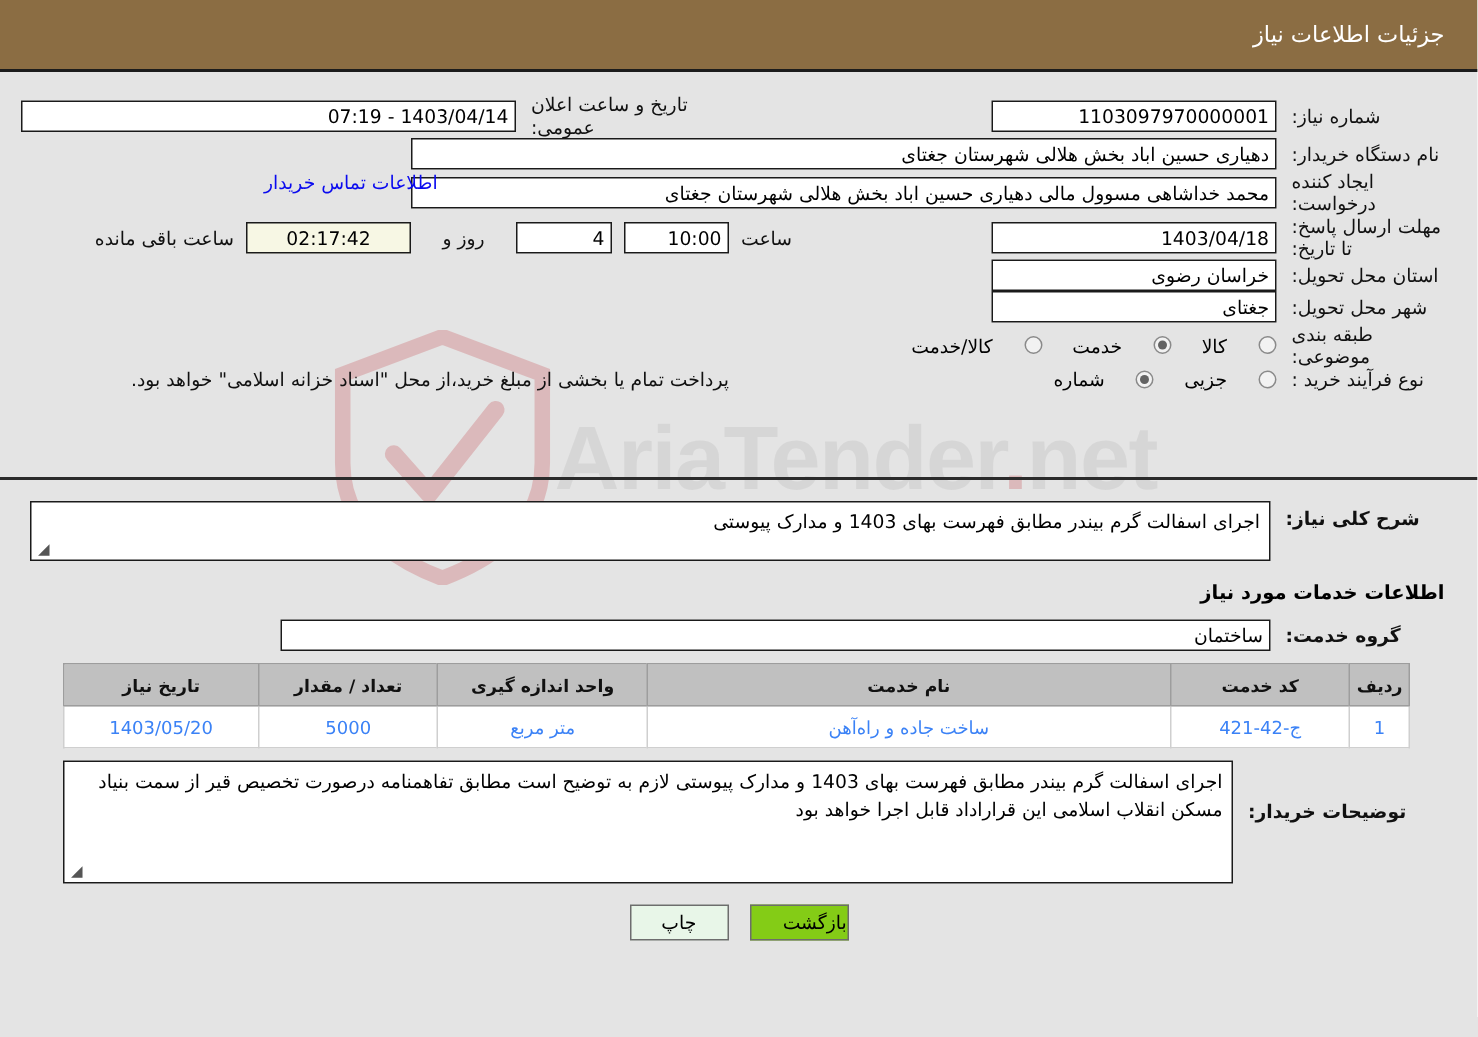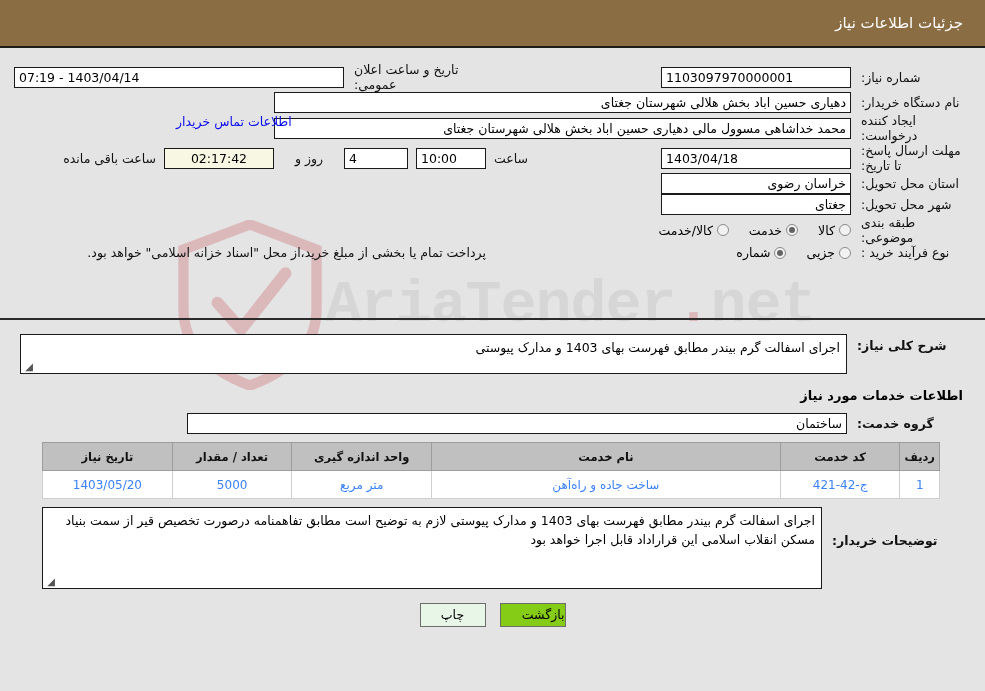--- a/index.html
+++ b/index.html
@@ -40,21 +40,21 @@
     opacity: 0.30;
   }
   .wm-shield {
     width: 150px;
     height: 170px;
     position: relative;
     margin-left: 6px;
   }
   .wm-shield svg { width: 100%; height: 100%; display: block; }
   .wm-text {
-    font-family: Liberation Mono, monospace;
+    font-family: Liberation Sans, sans-serif;
     font-size: 60px;
     font-weight: bold;
     color: #b9b9b9;
     letter-spacing: -1px;
     direction: ltr;
     white-space: nowrap;
   }
   .wm-text .dot { color: #c8595e; }
 
   
@@ -116,21 +116,21 @@
     border: 1px solid #1a1a1a;
     height: 21px;
     line-height: 20px;
     box-sizing: border-box;
     font-size: 12.5px;
     padding: 0 4px;
     overflow: hidden;
     white-space: nowrap;
     display: block;
   }
-  .fld.center { text-align: left; }
+  .fld.center { text-align: right; }
   .fld.right  { text-align: right; }
   .fld.timer {
     background: #f7f7e4;
     text-align: center;
   }
   .row-sp td { padding-top: 5px; }
 
   .link {
     color: #0a0aef;
     text-decoration: none;
@@ -143,21 +143,21 @@
   .radios {
     display: flex;
     align-items: center;
     gap: 6px;
     font-size: 12.5px;
     flex-direction: row;
   }
   .radio-item {
     display: flex;
     align-items: center;
-    gap: 4px;
+    gap: 21px;
     margin-left: 14px;
     cursor: pointer;
   }
   .radio {
     width: 12px;
     height: 12px;
     border-radius: 50%;
     border: 1px solid #8a8a8a;
     background: #f2f2f2;
     box-sizing: border-box;

